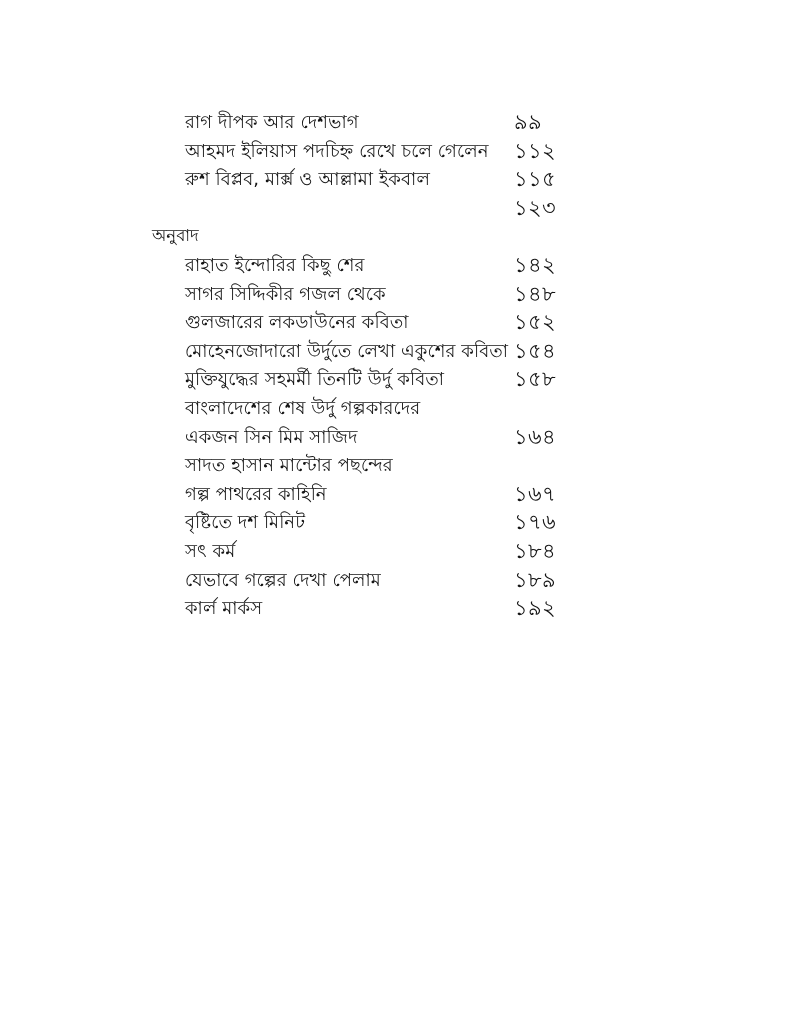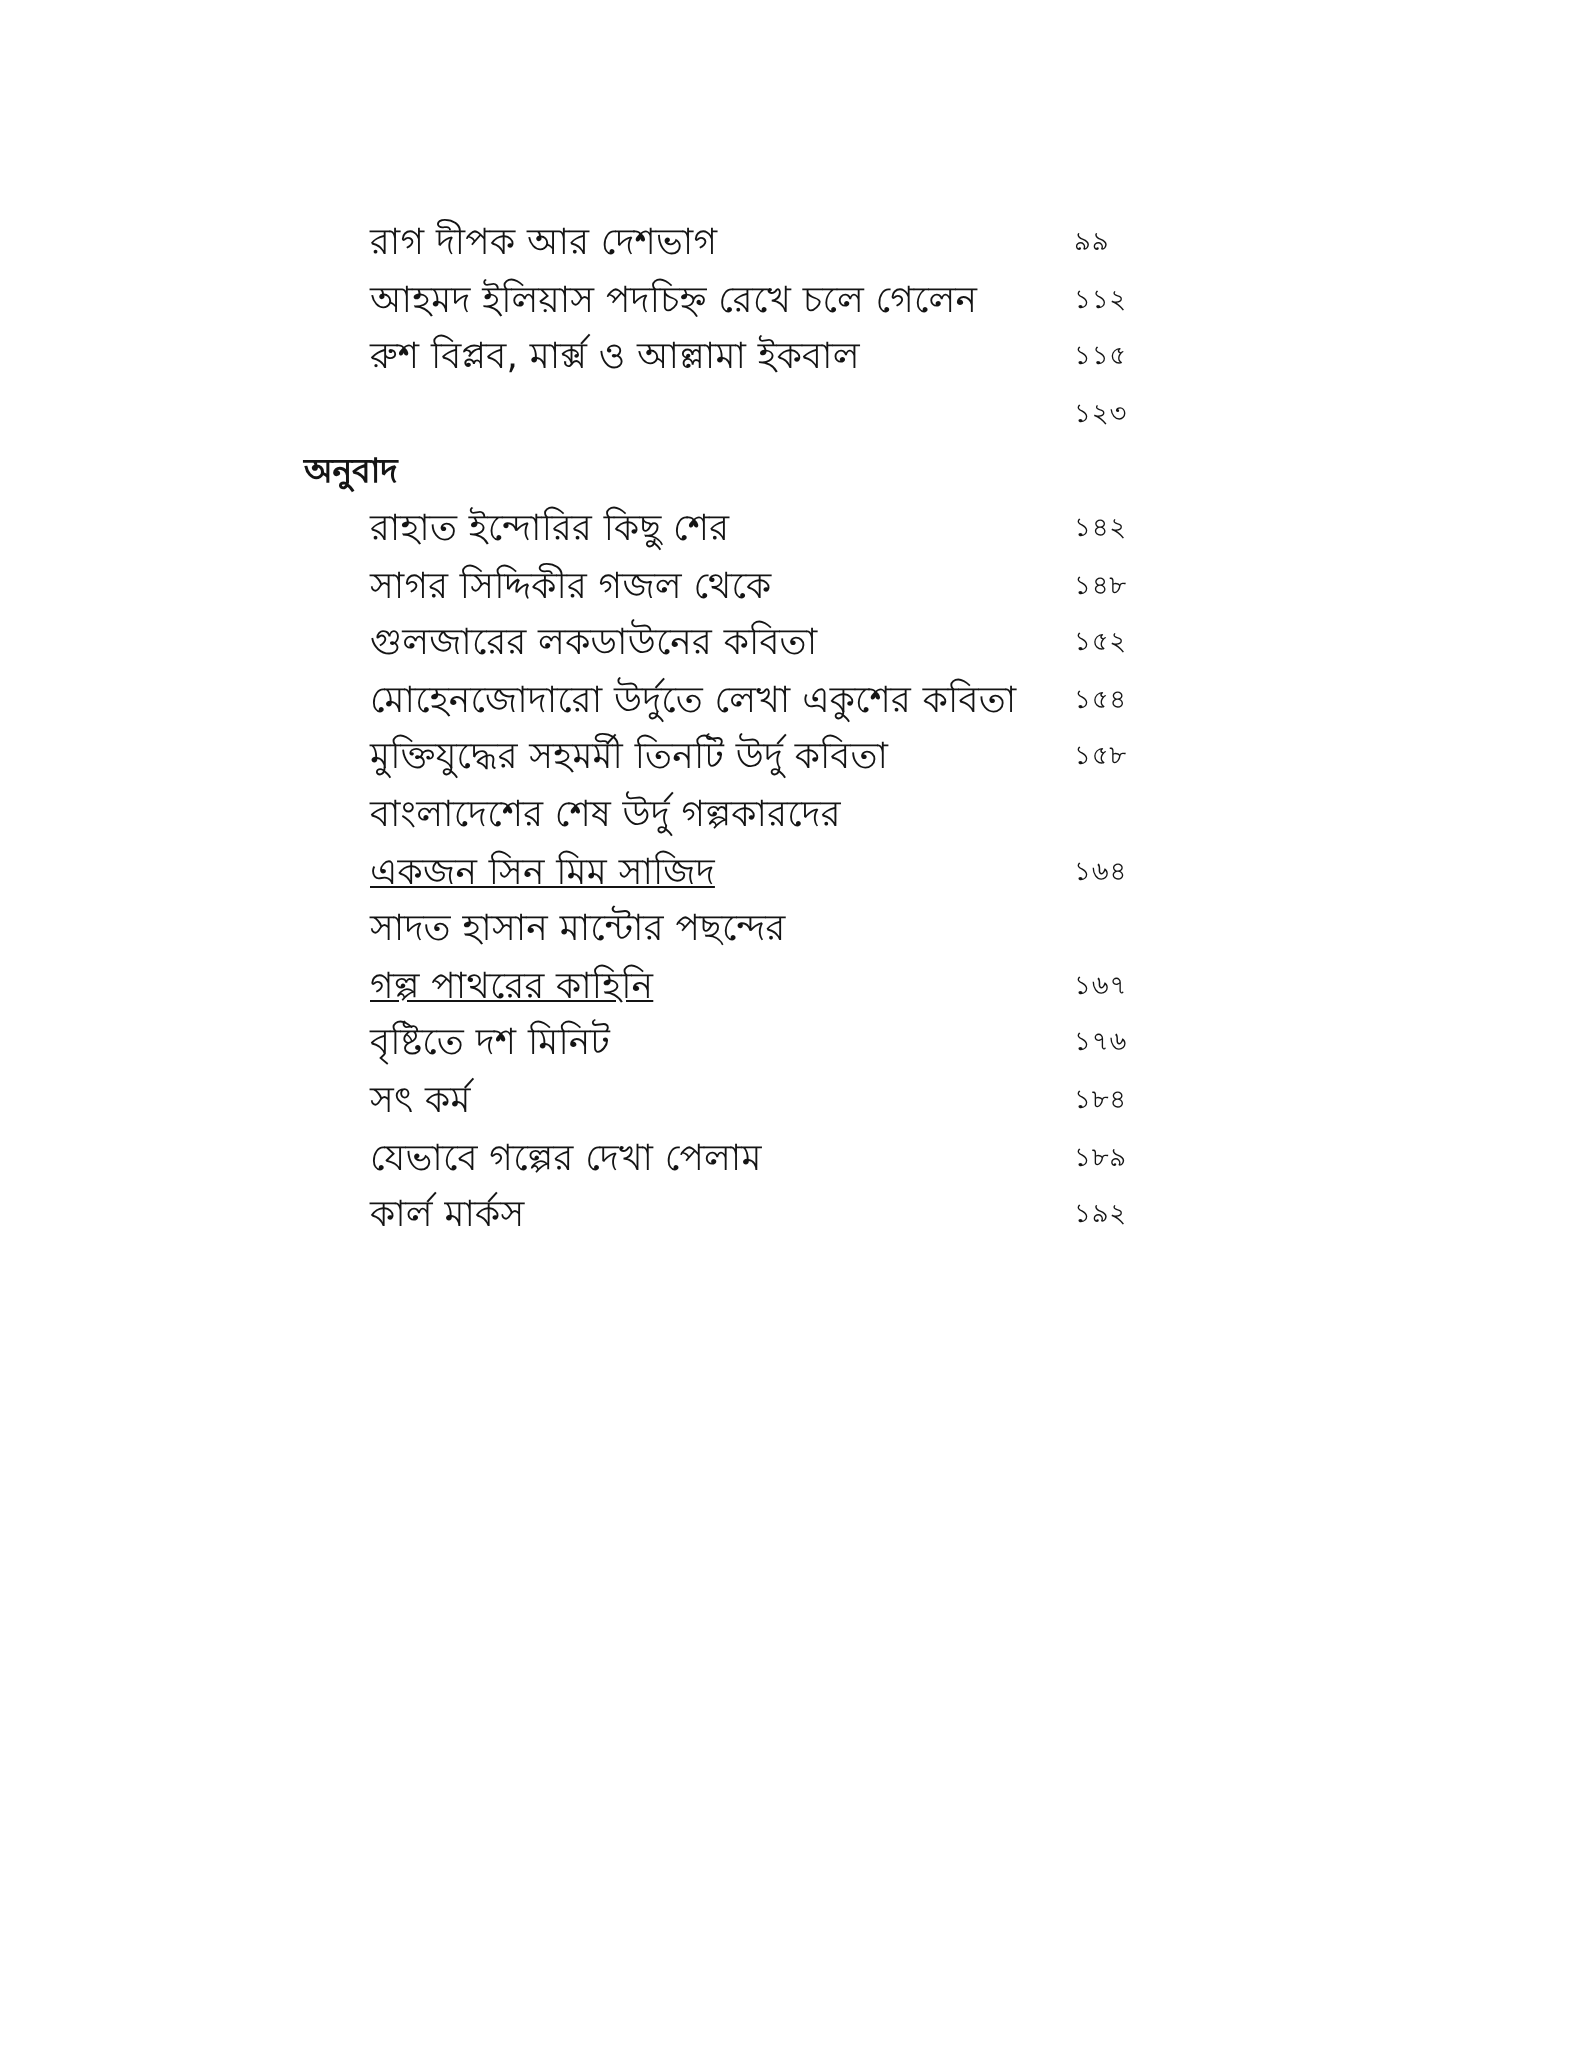--- a/index.html
+++ b/index.html
@@ -39,40 +39,38 @@
     left: 185px;
     top: 0;
     font-size: 18px;
     letter-spacing: 0.1px;
     line-height: 28.6px;
   }
 
   
   .entry-title.cont {
     left: 185px;
-    text-decoration: underline;
   }
 
   .entry-page {
     position: absolute;
-    left: 537px;
+    left: 514px;
     top: 0;
-    font-size: 13px;
+    font-size: 21px;
     line-height: 28.6px;
     letter-spacing: 0.4px;
   }
 
   
   .section-heading {
     position: absolute;
     left: 152px;
     top: 0;
     font-size: 16.5px;
     line-height: 28.6px;
-    font-weight: bold;
   }
 </style>
 </head>
 <body>
 
 <div class="page">
   <div class="toc" id="toc-root">
       <div class="toc-line">
         <span class="entry-title">রাগ দীপক আর দেশভাগ</span>
         <span class="entry-page">৯৯</span>

